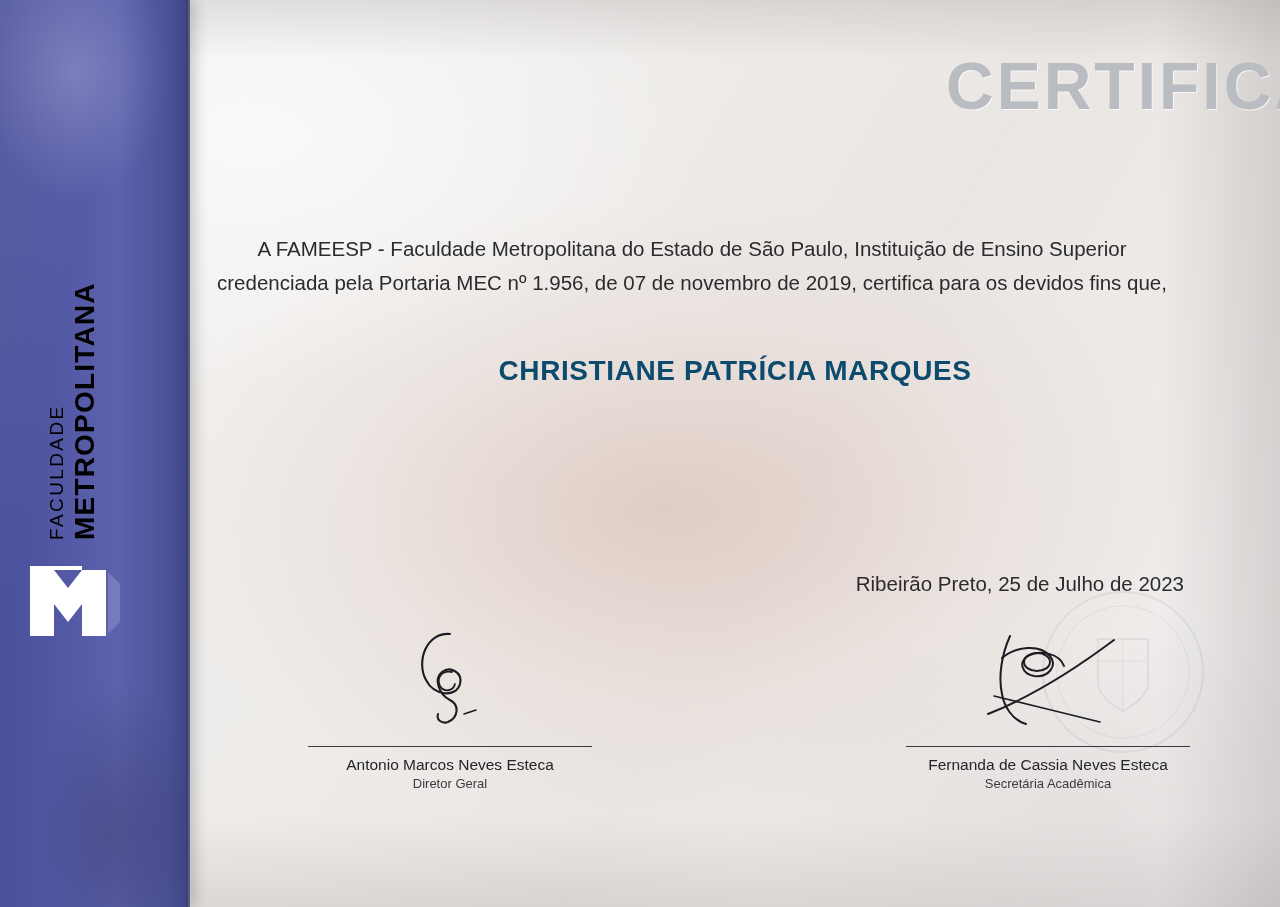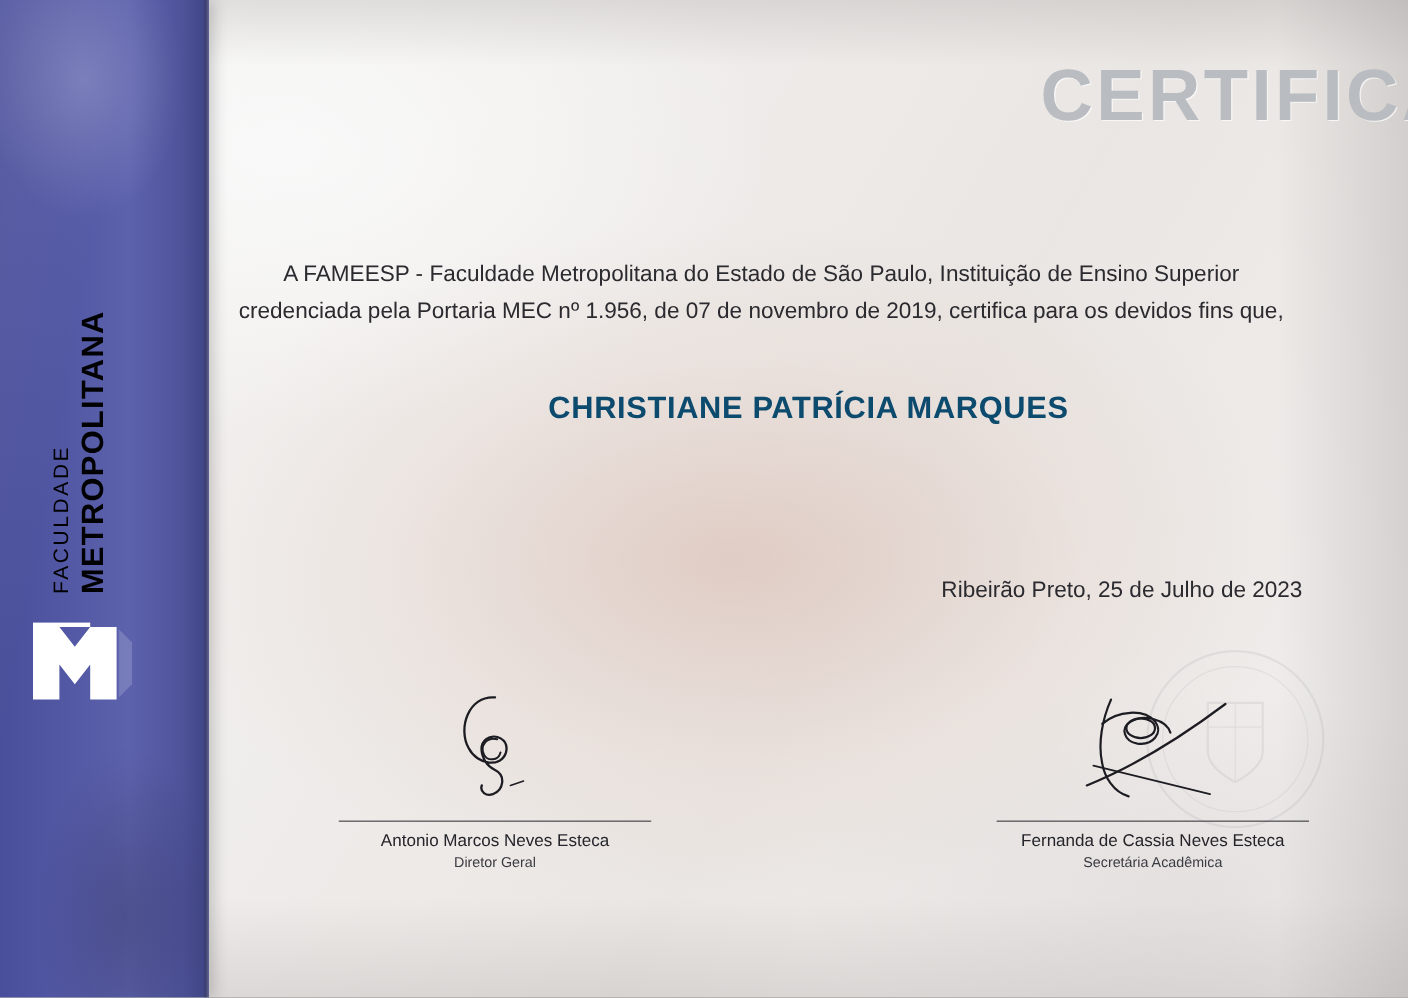--- a/index.html
+++ b/index.html
@@ -158,21 +158,21 @@
     width: 1090px;
     text-align: center;
     font-size: 28px;
     font-weight: 700;
     letter-spacing: 0.6px;
     color: #0c4a6e;
   }
   .para-body { top: 424px; padding: 0 12px; box-sizing: border-box; }
   .place-date {
     position: absolute;
-    top: 525px;
+    top: 572px;
     right: 96px;
     font-size: 20.5px;
     color: #2a2a2f;
     text-align: right;
   }
 
   
   .seal {
     position: absolute;
     right: 72px;

